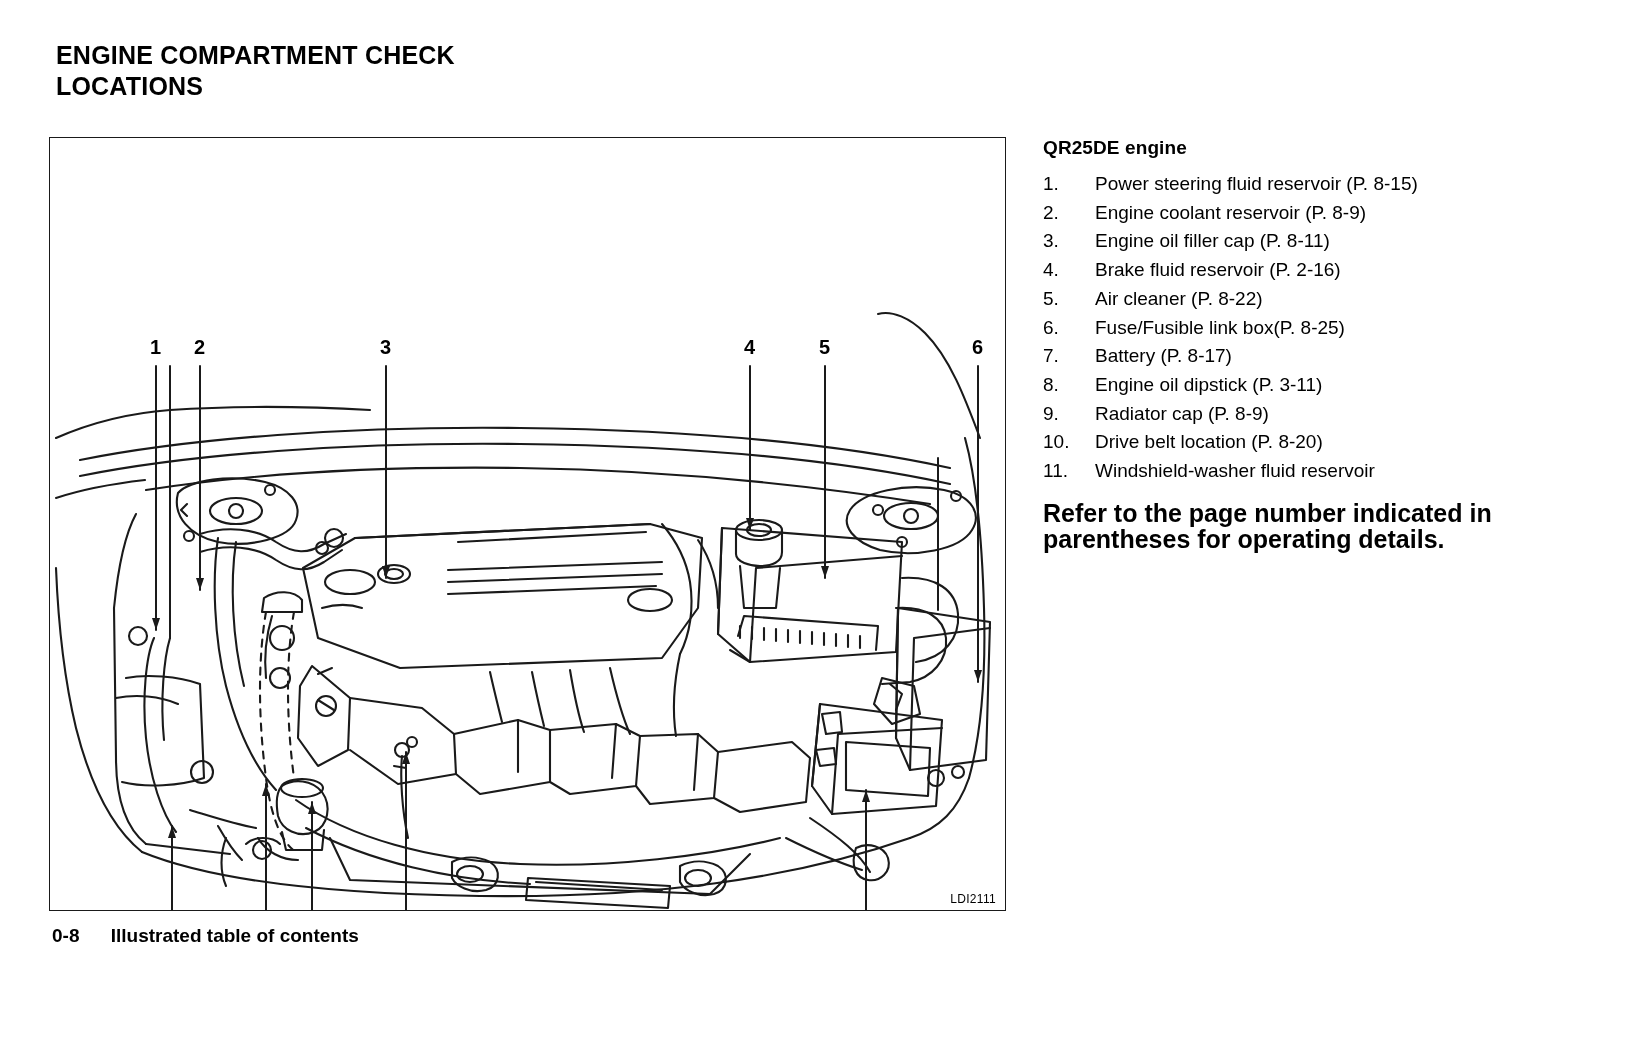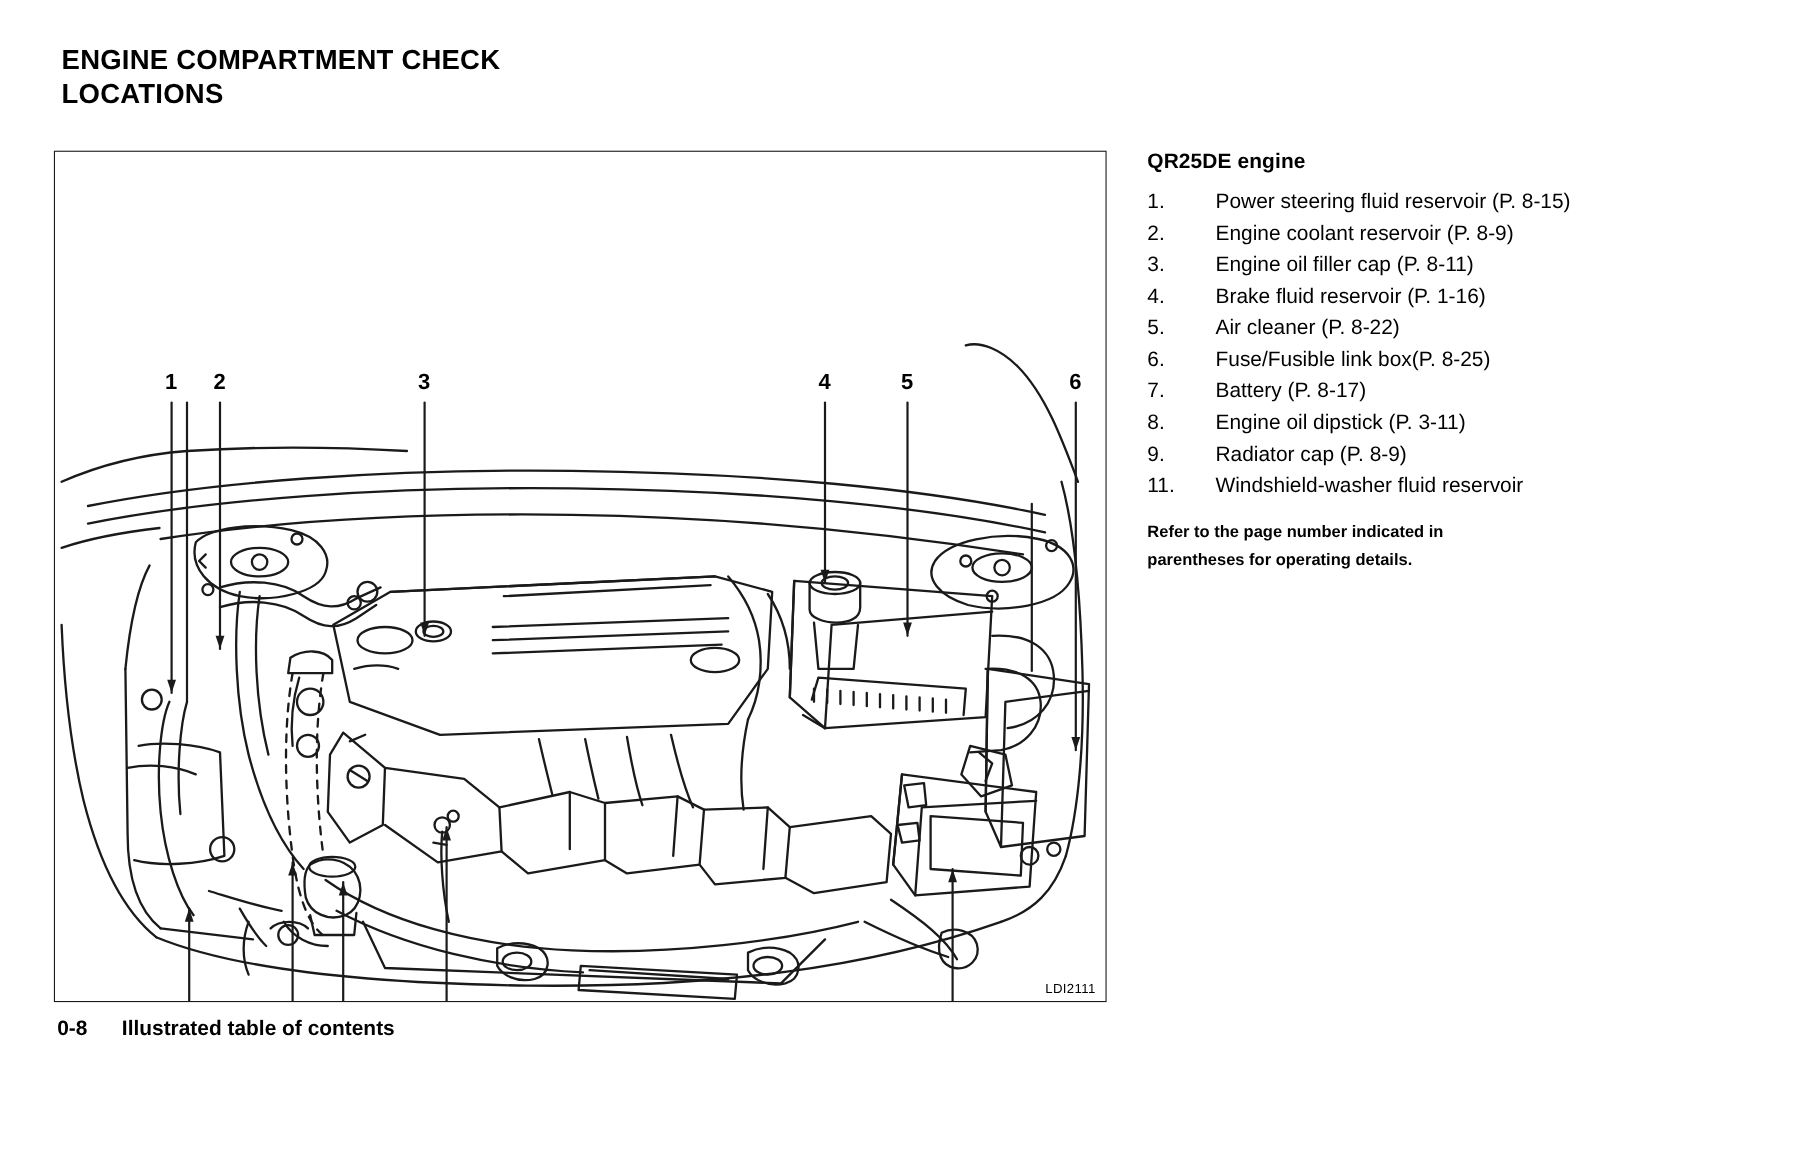--- a/index.html
+++ b/index.html
@@ -82,28 +82,27 @@
     align-items: baseline;
     font-size: 19px;
     line-height: 28.7px;
   }
   .item-num {
     width: 52px;
     flex: 0 0 52px;
   }
   .item-text {
     flex: 1 1 auto;
-    margin-left: 10px;
   }
   .item-text .cont {
     display: block;
   }
   .refer {
     margin-top: 14px;
-    font-size: 15px;
+    font-size: 25px;
     font-weight: bold;
     line-height: 26px;
     text-align: justify;
     width: 460px;
   }
   .refer .l2 { display: block; }
 
   
   .footer {
     position: absolute;
@@ -344,41 +343,45 @@
       <li class="item-row">
         <span class="item-num">2.</span>
         <span class="item-text">Engine coolant reservoir (P. 8-9)</span>
       </li>
       <li class="item-row">
         <span class="item-num">3.</span>
         <span class="item-text">Engine oil filler cap (P. 8-11)</span>
       </li>
       <li class="item-row">
         <span class="item-num">4.</span>
-        <span class="item-text">Brake fluid reservoir (P. 1-16)</span>
+        <span class="item-text">Brake fluid reservoir (P. 2-16)</span>
       </li>
       <li class="item-row">
         <span class="item-num">5.</span>
         <span class="item-text">Air cleaner (P. 8-22)</span>
       </li>
       <li class="item-row">
         <span class="item-num">6.</span>
         <span class="item-text">Fuse/Fusible link box(P. 8-25)</span>
       </li>
       <li class="item-row">
         <span class="item-num">7.</span>
         <span class="item-text">Battery (P. 8-17)</span>
       </li>
       <li class="item-row">
         <span class="item-num">8.</span>
         <span class="item-text">Engine oil dipstick (P. 3-11)</span>
       </li>
       <li class="item-row">
         <span class="item-num">9.</span>
         <span class="item-text">Radiator cap (P. 8-9)</span>
+      </li>
+      <li class="item-row">
+        <span class="item-num">10.</span>
+        <span class="item-text">Drive belt location (P. 8-20)</span>
       </li>
       <li class="item-row">
         <span class="item-num">11.</span>
         <span class="item-text">
           <span>Windshield-washer fluid reservoir</span>
         </span>
       </li>
     </ul>
 
     <div class="refer">

